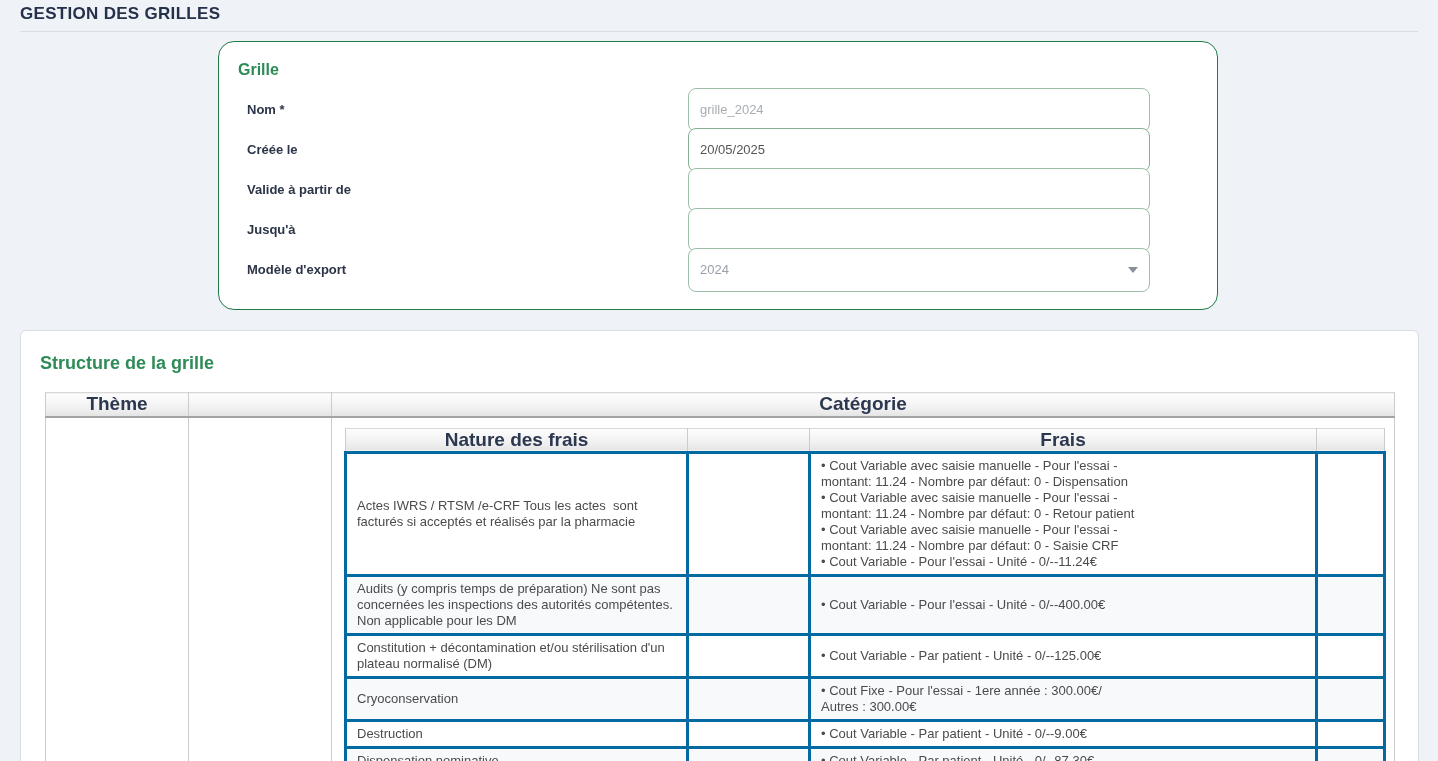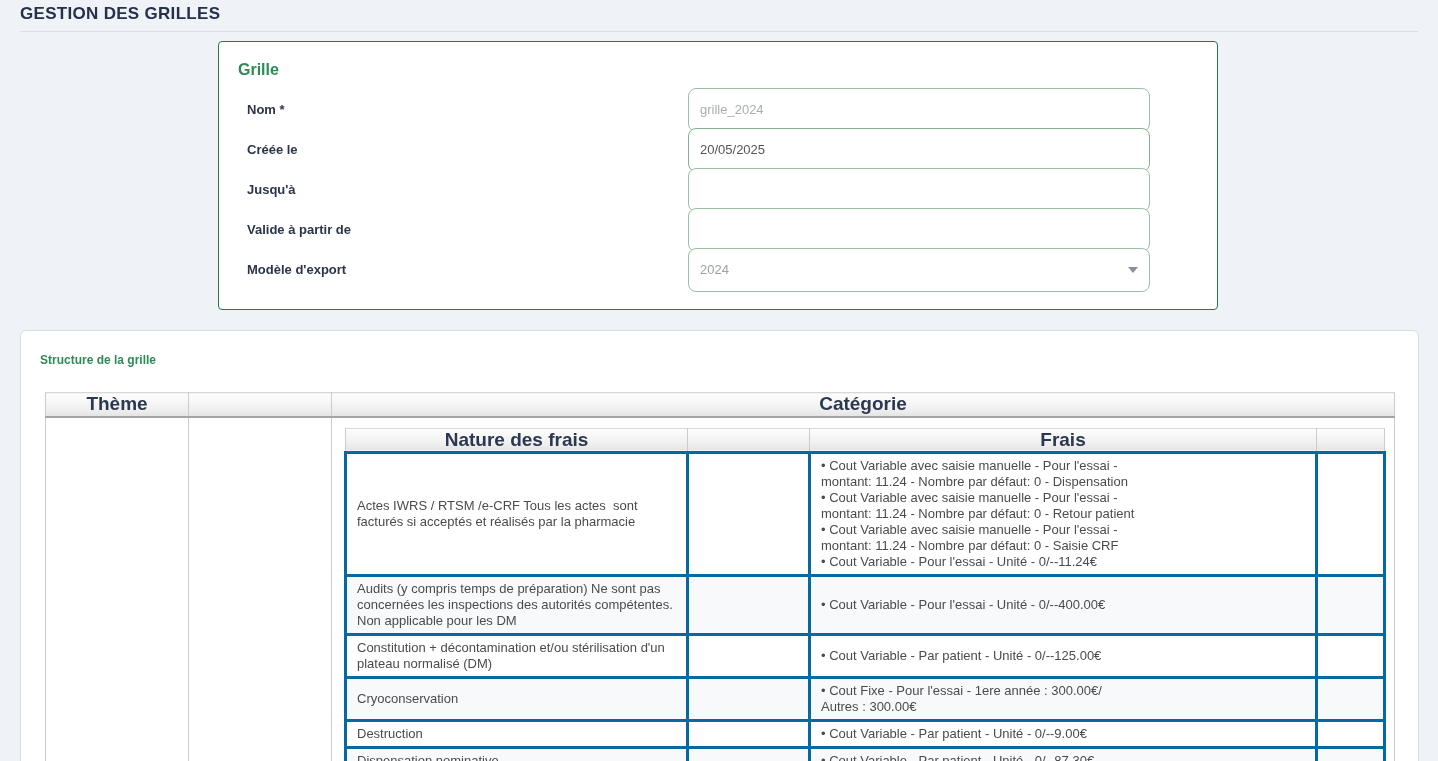--- a/index.html
+++ b/index.html
@@ -14,21 +14,21 @@
     position:absolute; left:20px; top:4px;
     font-size:17px; font-weight:bold; color:#25304a; letter-spacing:.3px;
   }
   .title-sep {
     position:absolute; left:20px; top:31px; width:1398px; height:1px;
     background:#d9dee6; border:none;
   }
   
   .grille-panel {
     position:absolute; left:218px; top:41px; width:1000px; height:269px;
-    background:#fff; border:1px solid #1e7b46; border-radius:4px;
+    background:#fff; border:1px solid #1e7b46; border-radius:16px;
   }
   .panel-title {
     padding:19px 0 0 19px; font-size:16px; font-weight:bold; color:#2e8b57;
   }
   .form-area { margin-top:17px; }
   .form-row { display:flex; align-items:center; height:27px; margin:0 0 13px 0; padding-left:28px;gap:12px; }
   .form-row .lbl {
     width:429px; font-size:13px; font-weight:bold; color:#2b3547;
   }
   .txt-input, .select-box {
@@ -45,21 +45,21 @@
   .caret-down {
     width:0; height:0; border-left:5px solid transparent; border-right:5px solid transparent;
     border-top:6px solid #8a9099; display:inline-block;
   }
   
   .structure-panel {
     position:absolute; left:20px; top:330px; width:1399px; height:1100px;
     background:#fff; border:1px solid #d7dbe2; border-radius:6px;
   }
   .structure-title {
-    padding:22px 0 0 19px; font-size:12px; font-weight:bold; color:#2e8b57;
+    padding:22px 0 0 19px; font-size:18px; font-weight:bold; color:#2e8b57;
   }
   table { border-collapse:collapse; table-layout:fixed; }
   .outer-table { position:absolute; left:24px; top:61px; width:1349px; }
   th {
     background:linear-gradient(180deg,#fefefe 0%,#efefef 70%,#e4e4e4 100%);
     border-top:1px solid #d8d8d8; border-bottom:2px solid #a4a4a4;
     border-left:1px solid #cbcbcb; border-right:1px solid #cbcbcb;
     height:24px; font-size:19px; font-weight:bold; color:#2c3850; text-align:center;
     padding:0 4px;
   }
@@ -91,26 +91,26 @@
       <span class="lbl">Nom *</span>
       <input class="txt-input" type="text" placeholder="grille_2024" style="">
     </div>
 
     <div class="form-row">
       <span class="lbl">Créée le</span>
       <input class="txt-input filled" type="text" value="20/05/2025" style="">
     </div>
 
     <div class="form-row">
+      <span class="lbl">Valide à partir de</span>
+      <input class="txt-input" type="text" style="">
+    </div>
+
+    <div class="form-row">
       <span class="lbl">Jusqu'à</span>
-      <input class="txt-input" type="text" style="">
-    </div>
-
-    <div class="form-row">
-      <span class="lbl">Valide à partir de</span>
       <input class="txt-input" type="text" style="">
     </div>
 
     <div class="form-row">
       <span class="lbl">Modèle d'export</span>
       <div class="select-box">
         <span class="sel-text">2024</span>
         <span class="caret-down"></span>
       </div>
     </div>

